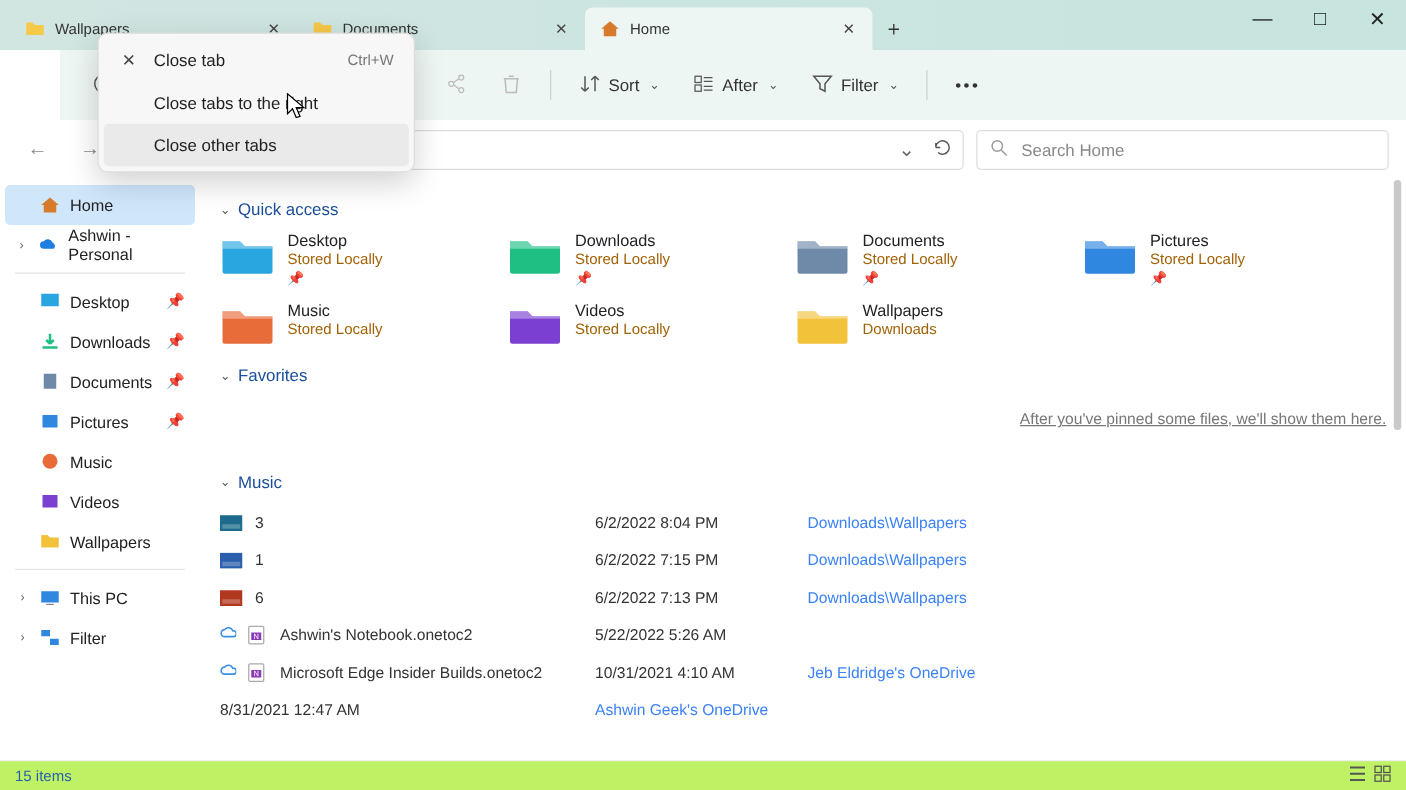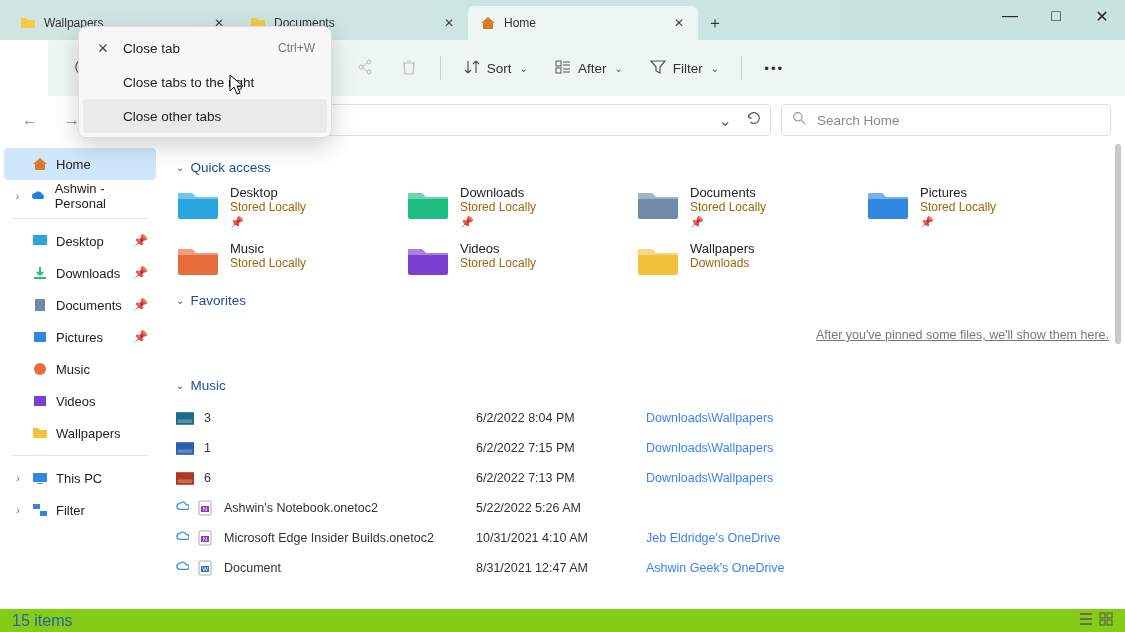--- a/index.html
+++ b/index.html
@@ -55,21 +55,21 @@
   
   .fav-empty { text-align: right; color: #777; font-size: 12.5px; margin: 20px 0 36px 0; text-decoration: underline; }
   
   .recent-row { display: grid; grid-template-columns: 300px 170px 320px; align-items: center; height: 30px; font-size: 12.5px; color: #333; }
   .recent-row .rname { display: flex; align-items: center; gap: 10px; }
   .recent-row .rname .ricon { width: 18px; height: 14px; display: inline-flex; align-items: center; justify-content: center; }
   .recent-row .cloud { width: 14px; color: #3a8ee6; margin-right: -4px; }
   .recent-row .rpath { color: #3b82f6; }
   
   
-  .statusbar { position: absolute; bottom: 0; left: 0; right: 0; height: 24px; background: #84cc16; border-top: 1px solid #eee; display: flex; align-items: center; padding: 0 12px; font-size: 16px; color: #2a5fb0; }
+  .statusbar { position: absolute; bottom: 0; left: 0; right: 0; height: 24px; background: #bef264; border-top: 1px solid #eee; display: flex; align-items: center; padding: 0 12px; font-size: 12px; color: #2a5fb0; }
   .statusbar .views { margin-left: auto; display: flex; gap: 6px; color: #555; }
   
   
   .scrollbar { position: absolute; right: 2px; top: 144px; width: 10px; height: 460px; }
   .scroll-thumb { width: 6px; height: 200px; background: #c9c9c9; border-radius: 3px; margin-left: 2px; }
   
   
   .ctx-menu { position: absolute; top: 26px; left: 78px; width: 254px; background: #f7f7f7; border: 1px solid #ddd; border-radius: 8px; box-shadow: 0 8px 24px rgba(0,0,0,0.18); padding: 4px 4px; z-index: 100; }
   .ctx-item { display: flex; align-items: center; height: 34px; padding: 0 12px; font-size: 13.5px; color: #222; border-radius: 4px; gap: 12px; }
   .ctx-item.hover { background: #eaeaea; }
@@ -511,33 +511,20 @@
                 <rect x="4" y="6" width="8" height="6" fill="#8b3bb8"></rect>
                 <text x="8" y="11" font-size="6" fill="#fff" text-anchor="middle">N</text>
               </svg>
             </span>
             <span>Microsoft Edge Insider Builds.onetoc2</span>
           </div>
     <div>10/31/2021 4:10 AM</div>
     <div class="rpath">Jeb Eldridge's OneDrive</div>
         </div>
         <div class="recent-row">
-    <div class="rname">
-            <span class="cloud"><svg viewBox="0 0 14 14" width="13">
-                <path fill="none" stroke="#3a8ee6" stroke-width="1.4" d="M4 10a3 3 0 010-6 4 4 0 017 1 2.5 2.5 0 011 5z"></path>
-              </svg></span>
-       <span class="ricon">
-              <svg viewBox="0 0 16 16" width="16">
-                <rect x="2" y="1" width="12" height="14" rx="1" fill="#fff" stroke="#aaa"></rect>
-                <rect x="4" y="6" width="8" height="6" fill="#2d6fd1"></rect>
-                <text x="8" y="11" font-size="6" fill="#fff" text-anchor="middle">W</text>
-              </svg>
-            </span>
-            <span>Document</span>
-          </div>
     <div>8/31/2021 12:47 AM</div>
     <div class="rpath">Ashwin Geek's OneDrive</div>
         </div>
       </div>
   </div>
 </div>
 
 <div class="scrollbar">
     <div class="scroll-thumb"></div>
   </div>

